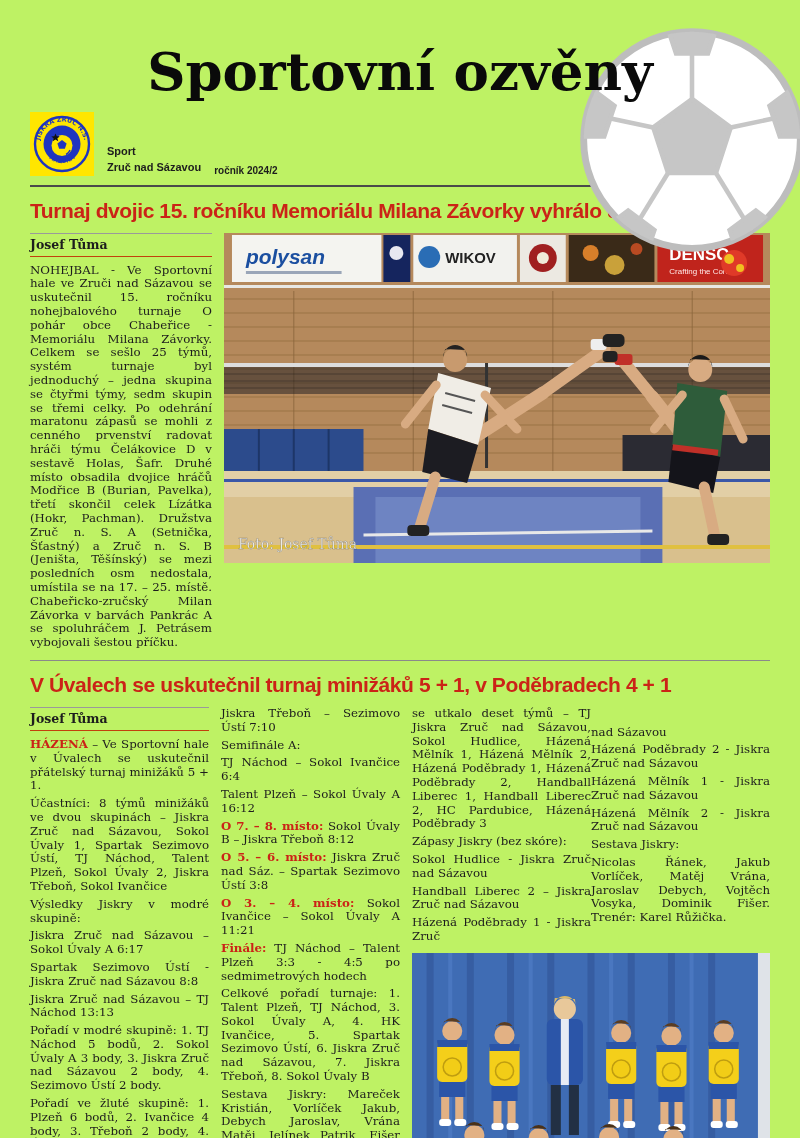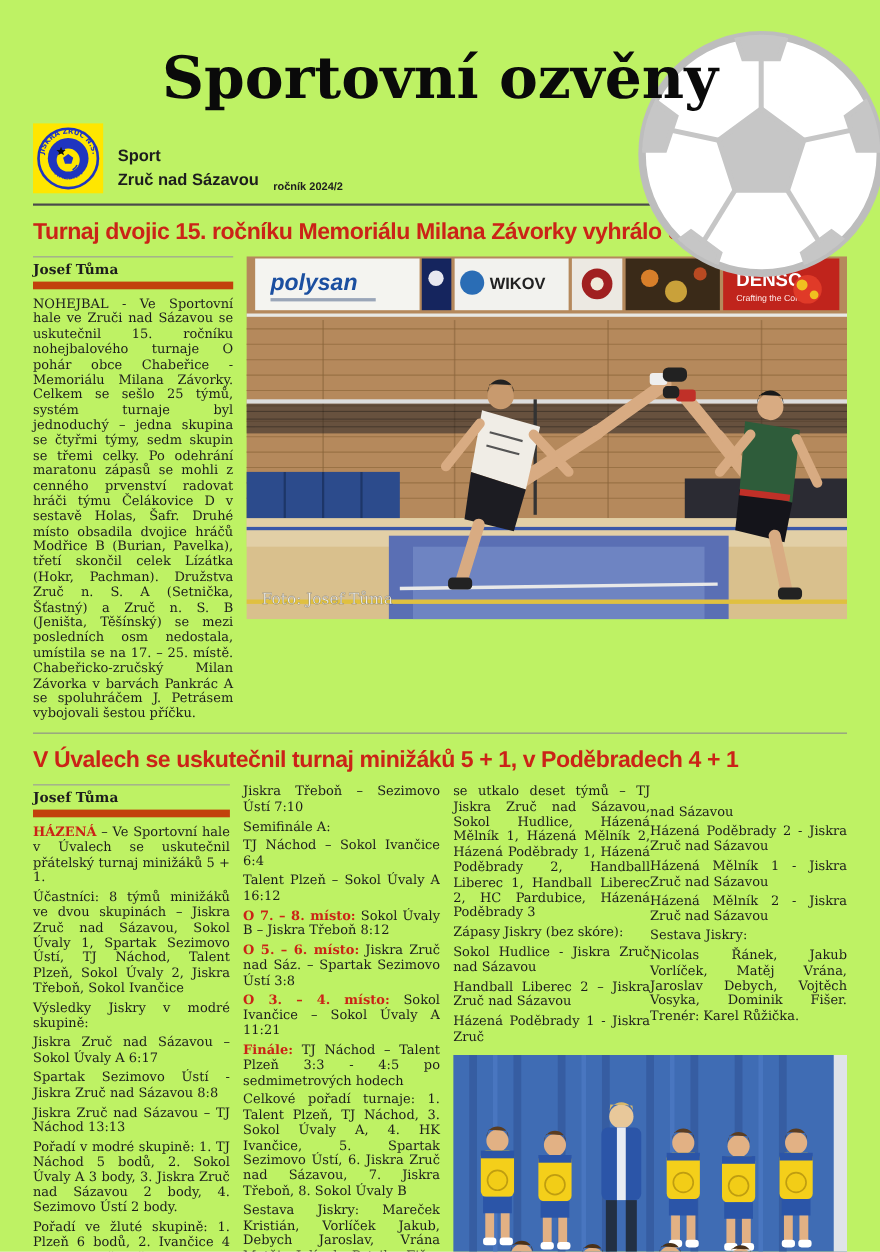--- a/index.html
+++ b/index.html
@@ -3,27 +3,27 @@
 <meta charset="utf-8">
 <style>
   html,body{margin:0;padding:0;background:#eee;}
   .page{position:relative;width:800px;height:1138px;margin:0 auto;background:#bef264;overflow:hidden;
         font-family:"DejaVu Serif",serif;color:#1d1d1d;box-sizing:border-box;padding:0 30px;}
   .watermark{position:absolute;top:26px;right:-6px;width:228px;height:228px;z-index:0;}
   .masthead-title{position:relative;z-index:1;padding-top:44px;text-align:center;
         font-family:"DejaVu Serif",serif;font-weight:bold;font-size:53px;line-height:1.05;color:#0a0a0a;}
   .pub-row{position:relative;z-index:1;display:flex;align-items:flex-end;gap:13px;margin-top:12px;}
   .club-logo{width:64px;height:64px;flex:0 0 auto;}
-  .pub-left{font-family:"Liberation Sans",sans-serif;font-weight:bold;font-size:15px;line-height:1.5;}
+  .pub-left{font-family:"Liberation Sans",sans-serif;font-weight:bold;font-size:11px;line-height:1.5;}
   .pub-center{flex:1;text-align:center;font-family:"Liberation Sans",sans-serif;font-weight:bold;font-size:13.5px;}
   .pub-right{font-family:"Liberation Sans",sans-serif;font-weight:bold;font-size:10px;}
   .rule-main{border-top:2.5px solid #4a4a4a;margin-top:9px;}
   .headline{font-family:"Liberation Sans",sans-serif;font-weight:bold;font-size:21px;letter-spacing:-0.4px;
         color:#cb2317;white-space:nowrap;margin:12px 0 10px;}
-  .author{border-top:1px solid #9a9a9a;border-bottom:7px solid #c2410c;padding:3px 0 4px;
+  .author{border-top:1px solid #9a9a9a;border-bottom:1px solid #c2410c;padding:3px 0 4px;
         font-weight:bold;font-size:12.5px;margin-bottom:7px;}
   .bodytext p{margin:0 0 4px;text-align:justify;font-size:11.8px;line-height:13.8px;}
   .bodytext .b{font-weight:normal;}
   .bodytext .red{color:#cb2317;font-weight:bold;}
   .article1{display:grid;grid-template-columns:182px 1fr;column-gap:12px;}
   .photo-frame{width:100%;display:block;}
   .divider{border-top:1px solid #8a8a8a;margin:6px 0 0;}
   .article2{display:flex;gap:12px;}
   .a2-col{flex:1;min-width:0;}
   .a2-right{flex:2;display:flex;flex-direction:column;min-width:0;}

